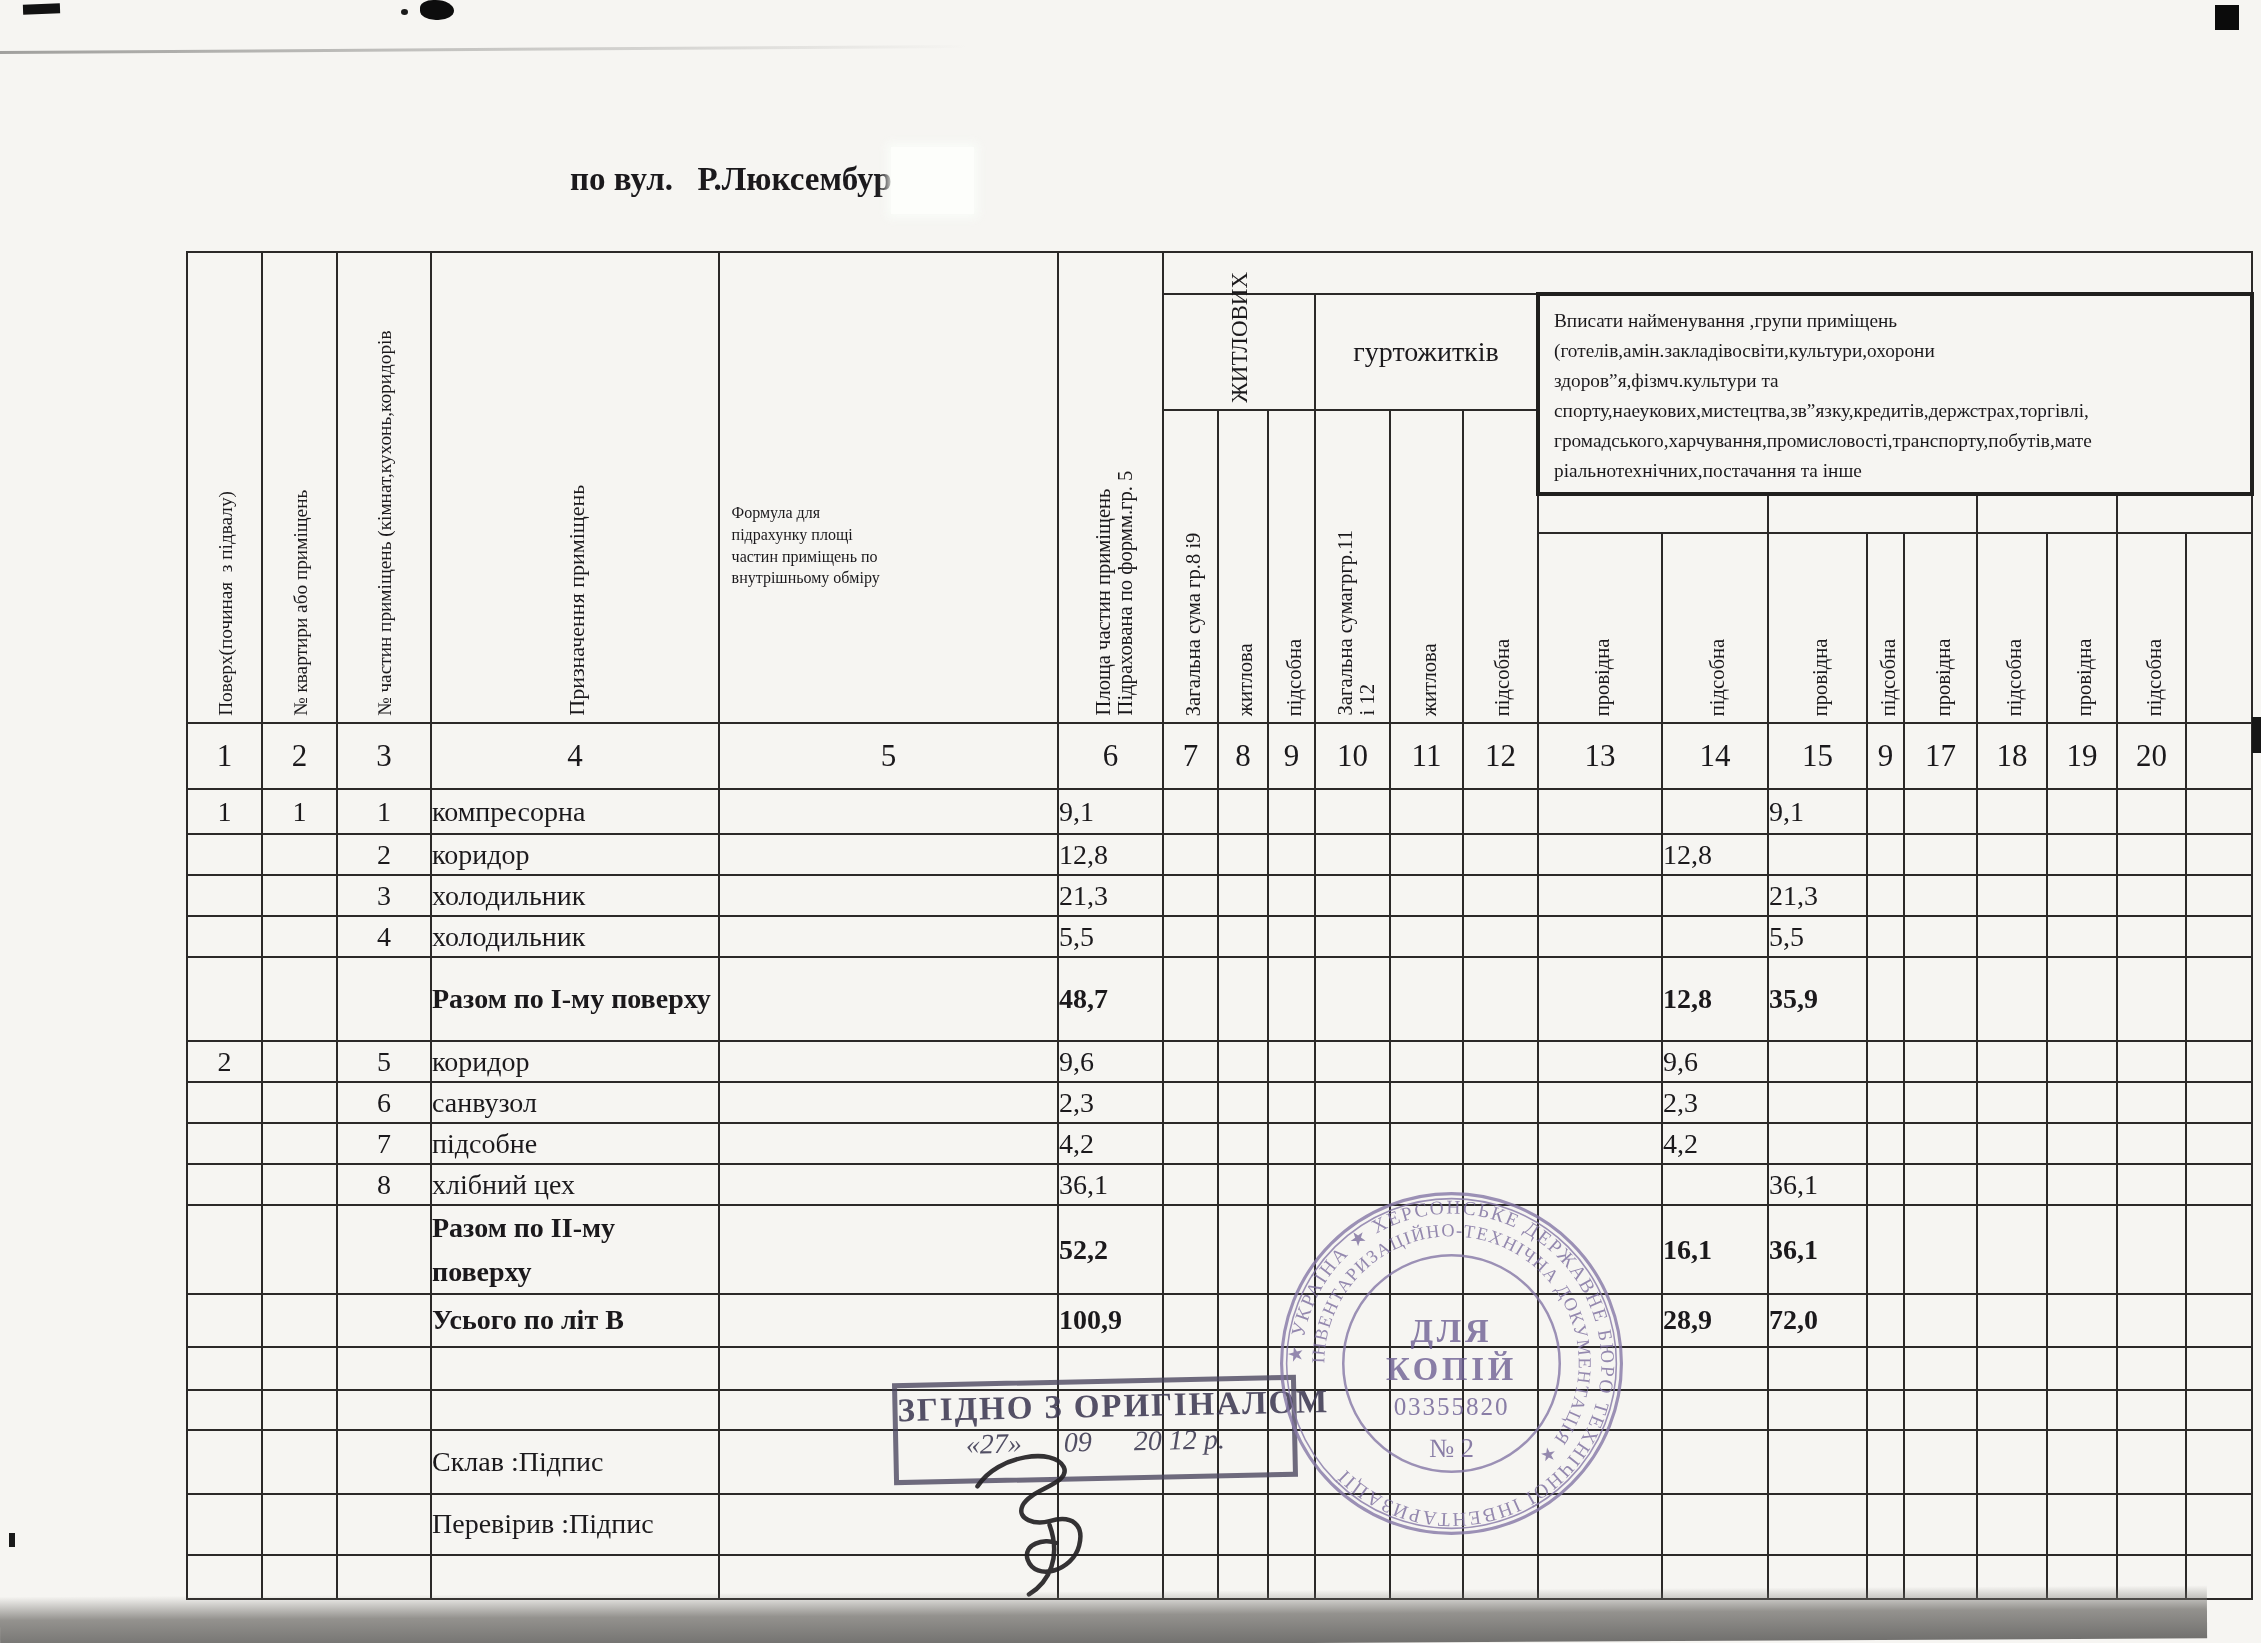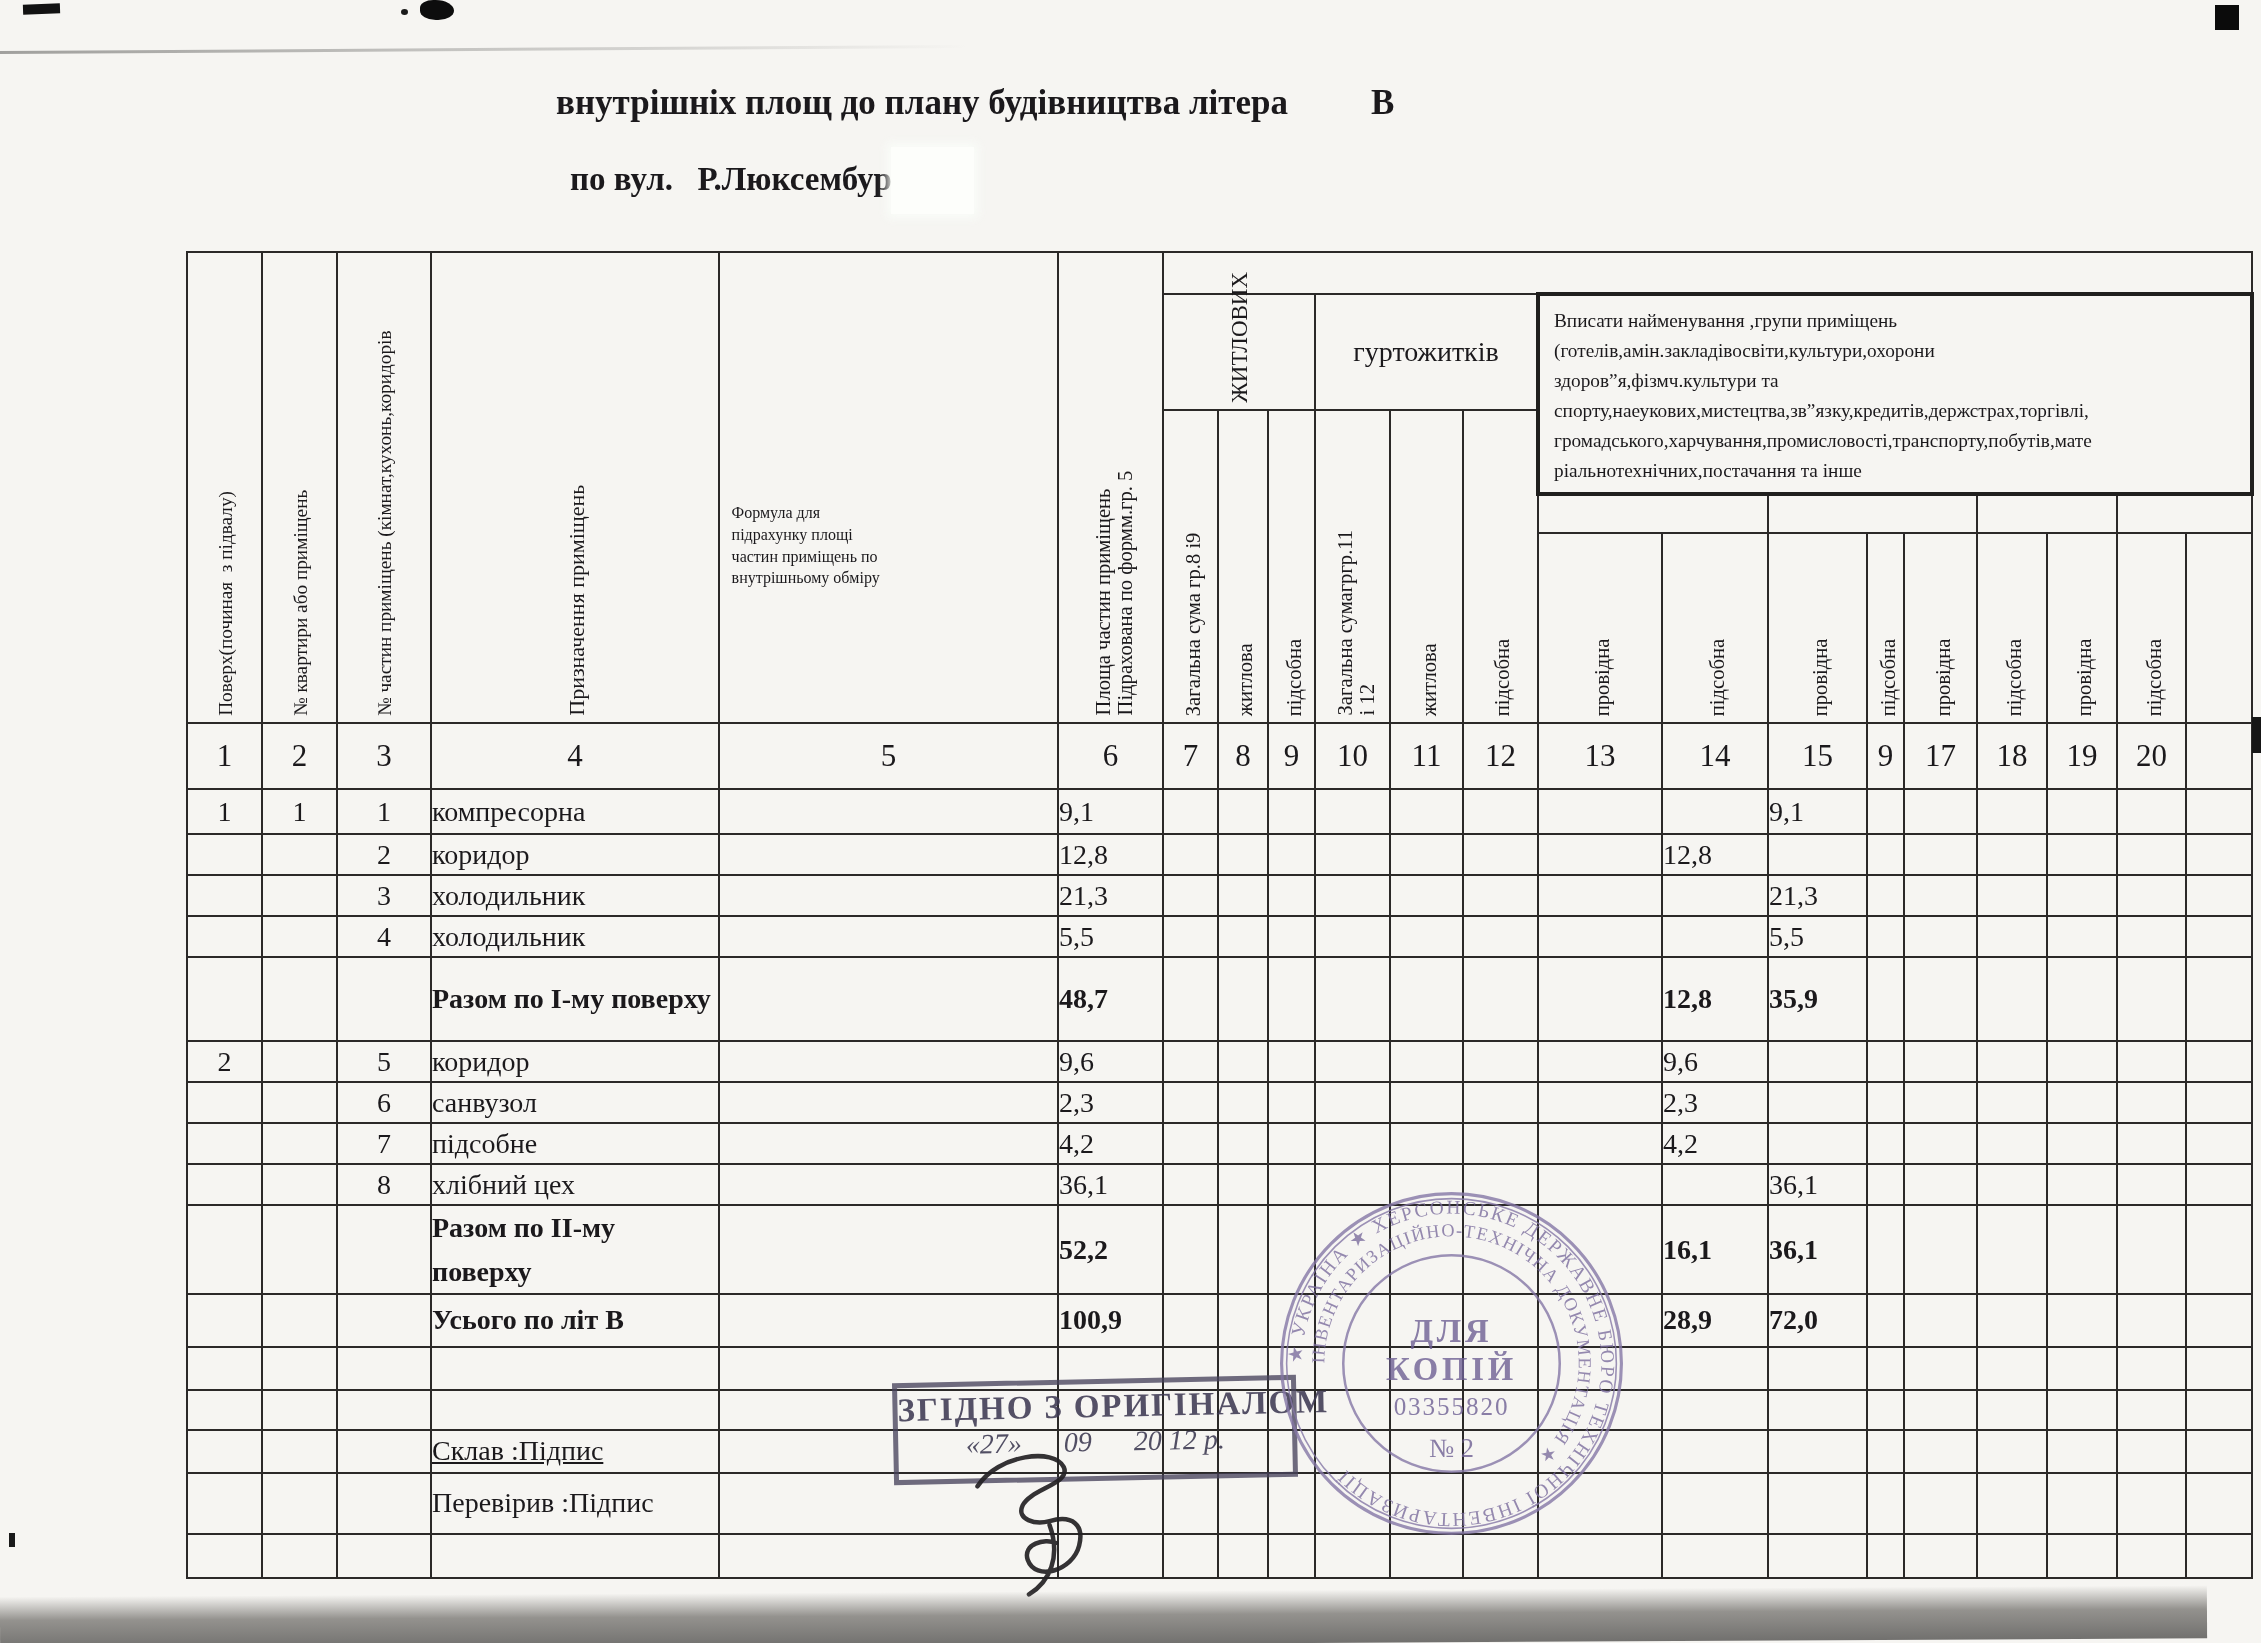--- a/index.html
+++ b/index.html
@@ -57,23 +57,20 @@
   .whiteout{left:891px;top:147px;width:83px;height:67px;background:#fdfefb;box-shadow:0 0 9px 5.2px rgba(250,253,248,.9);}
   .a-band{left:0px;top:1591px;width:2207px;height:53px;
       background:linear-gradient(180deg,rgba(130,128,124,0) 0%,rgba(120,118,114,.78) 45%,rgba(102,101,99,.92) 100%);
       transform:rotate(-0.3deg);}
 </style>
 </head>
 <body>
 
 <div id="page">
 
-  <div class="title-line1">
-    <span>внутрішніх площ до плану будівництва літера</span><span class="title-letter">В</span>
-  </div>
   <div class="title-line2">
     <span>по вул.</span><span class="addr">Р.Люксембург</span>
   </div>
 
   <table class="doc">
     <colgroup>
       <col style="width:75px">
         <col style="width:75px">
         <col style="width:94px">
         <col style="width:288px">
@@ -512,21 +509,21 @@
           <td class="cv"></td>
           <td class="cv"></td>
           <td class="cv"></td>
           <td class="cv"></td>
           <td class="cv"></td>
           <td class="cv"></td>
           <td class="cv"></td>
           <td class="cv"></td>
           <td class="cv"></td>
         </tr>
-        <tr style="height: 43px; text-decoration: underline;">
+        <tr style="height: 64px;">
           <td class="cc"></td>
           <td class="cc"></td>
           <td class="cc"></td>
           <td class="cn">Склав :Підпис</td>
           <td class="cv"></td>
           <td class="cv"></td>
           <td class="cv"></td>
           <td class="cv"></td>
           <td class="cv"></td>
           <td class="cv"></td>

